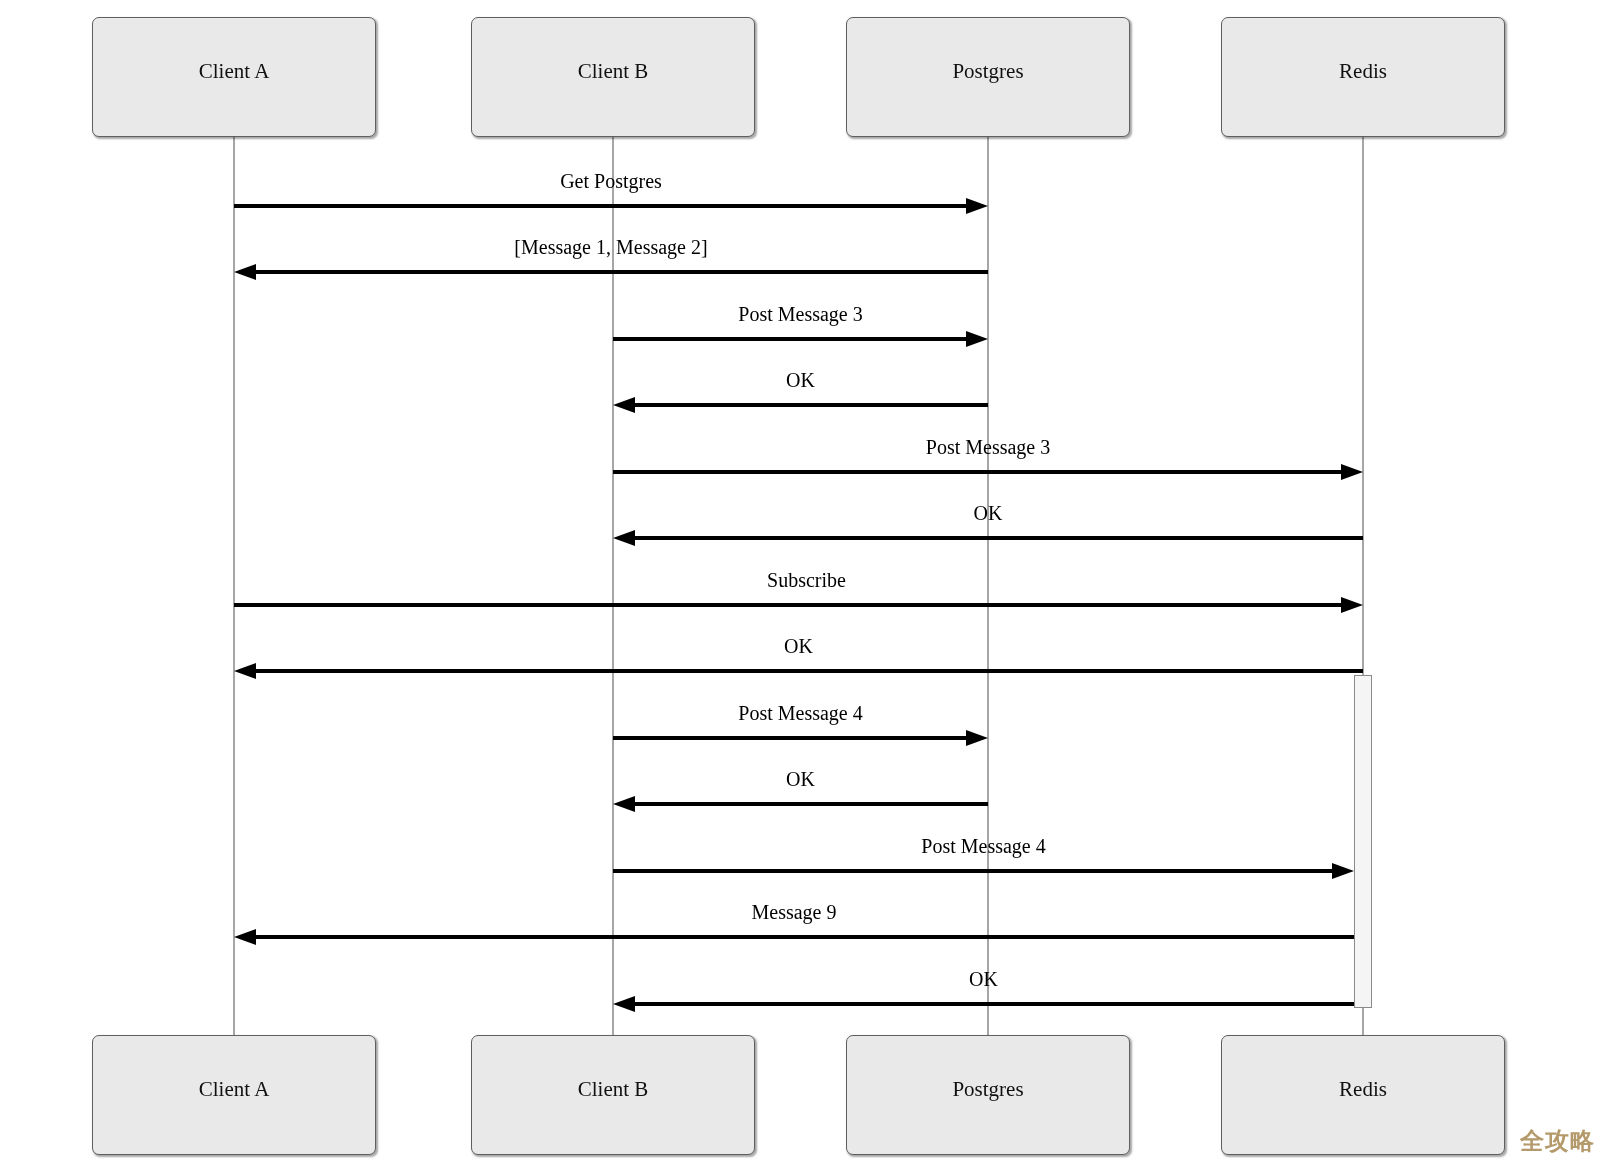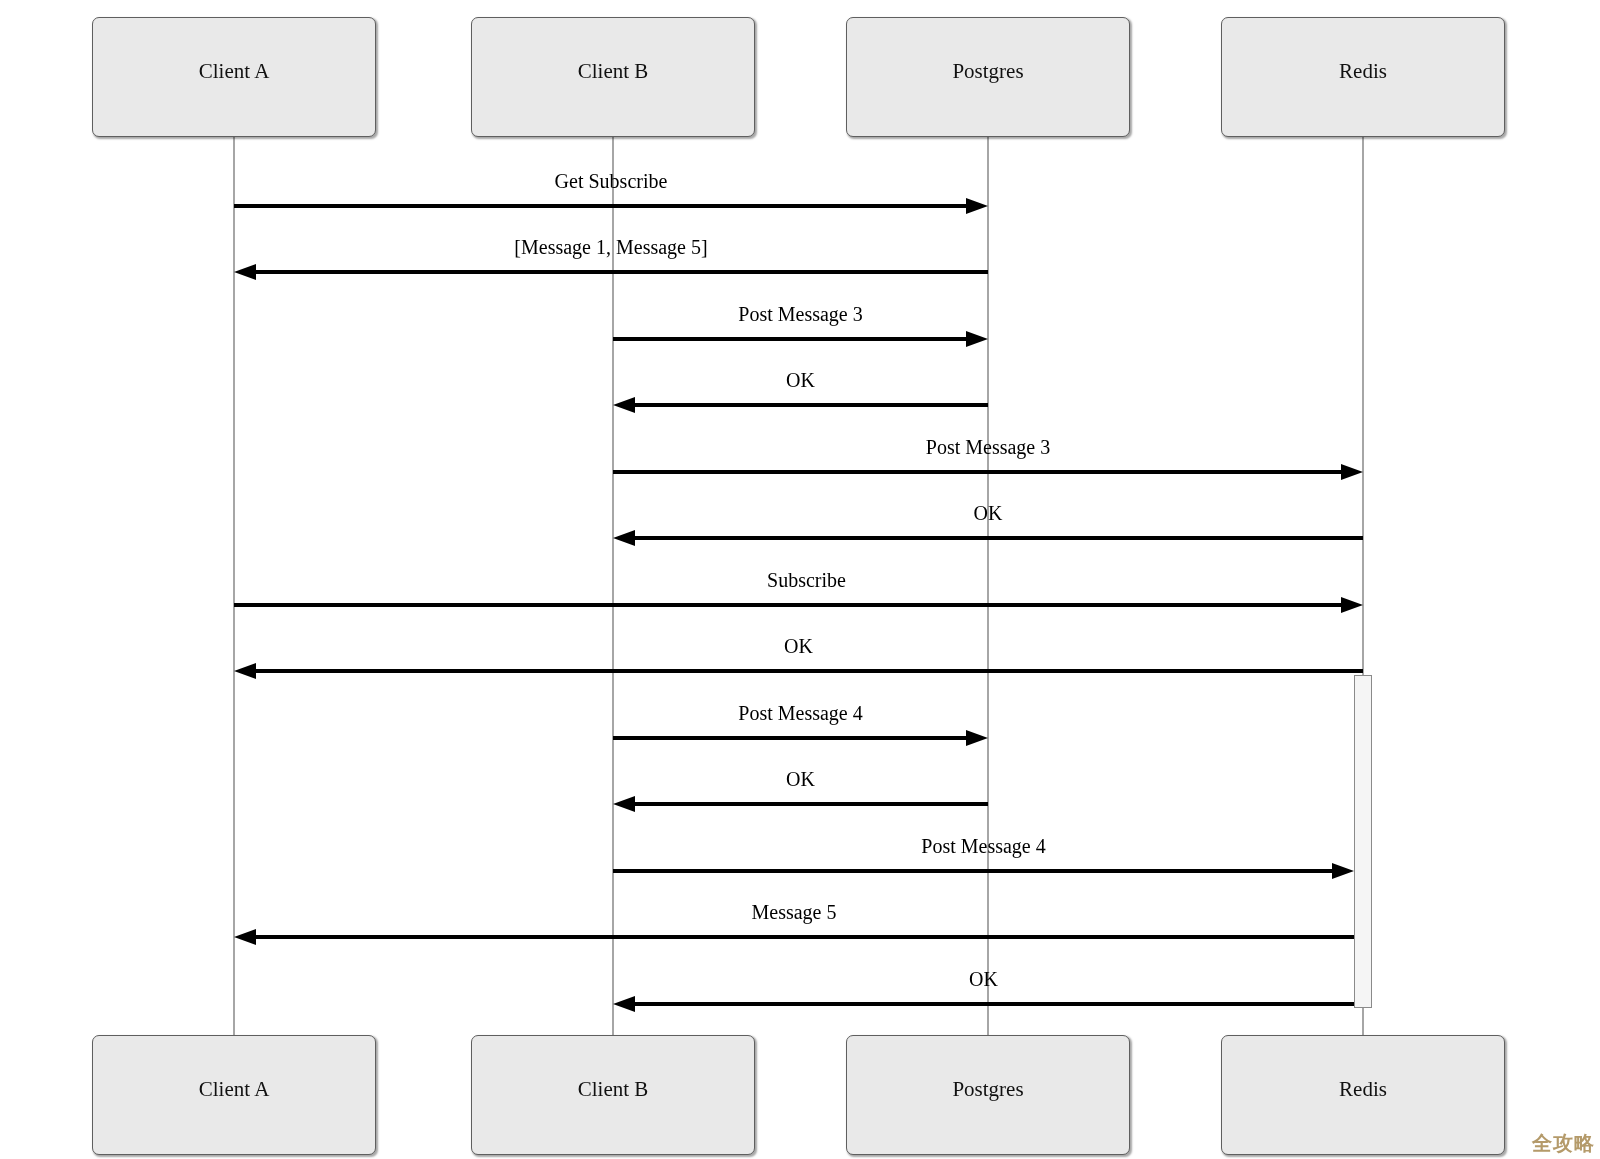--- a/index.html
+++ b/index.html
@@ -19,21 +19,21 @@
   .activation { position:absolute; box-sizing:border-box; border:1.5px solid #8a8a8a; }
   .msg-line { position:absolute; height:4px; background:#000; }
   .msg-head { position:absolute; width:0; height:0; }
   .msg-label {
     position:absolute; transform:translateX(-50%);
     font-size:20px; line-height:26px; white-space:nowrap; color:#000;
   }
   .watermark {
     position:absolute; right:5px; bottom:2px;
     font-family:"DejaVu Sans", sans-serif; font-weight:bold;
-    font-size:20px; letter-spacing:1px;
+    font-size:24px; letter-spacing:1px;
   }
 </style>
 </head>
 <body>
 
 <div class="diagram" id="canvas">
   <div class="watermark" style="color: rgb(180, 154, 106);">全攻略</div>
 <div class="lifeline" style="left: 233px; top: 137px; height: 898px; background: rgb(166, 166, 166);"></div>
     <div class="lifeline" style="left: 612px; top: 137px; height: 898px; background: rgb(166, 166, 166);"></div>
     <div class="lifeline" style="left: 987px; top: 137px; height: 898px; background: rgb(166, 166, 166);"></div>
@@ -58,24 +58,24 @@
       <span>Postgres</span>
     </div>
     <div class="actor-box" style="left: 1221px; top: 17px; background: rgb(233, 233, 233); border-color: rgb(95, 95, 95);">
       <span>Redis</span>
     </div>
     <div class="actor-box" style="left: 1221px; top: 1035px; background: rgb(233, 233, 233); border-color: rgb(95, 95, 95);">
       <span>Redis</span>
     </div>
     <div class="msg-line" style="left: 234px; top: 204px; width: 736px; background: rgb(0, 0, 0);"></div>
     <div class="msg-head" style="left: 966px; top: 198px; border-top: 8px solid transparent; border-bottom: 8px solid transparent; border-left: 22px solid rgb(0, 0, 0);"></div>
-    <div class="msg-label" style="left: 611px; top: 168px; color: rgb(0, 0, 0);">Get Subscribe</div>
+    <div class="msg-label" style="left: 611px; top: 168px; color: rgb(0, 0, 0);">Get Postgres</div>
     <div class="msg-line" style="left: 252px; top: 270px; width: 736px; background: rgb(0, 0, 0);"></div>
     <div class="msg-head" style="left: 234px; top: 264px; border-top: 8px solid transparent; border-bottom: 8px solid transparent; border-right: 22px solid rgb(0, 0, 0);"></div>
-    <div class="msg-label" style="left: 611px; top: 234px; color: rgb(0, 0, 0);">[Message 1, Message 5]</div>
+    <div class="msg-label" style="left: 611px; top: 234px; color: rgb(0, 0, 0);">[Message 1, Message 2]</div>
     <div class="msg-line" style="left: 613px; top: 337px; width: 357px; background: rgb(0, 0, 0);"></div>
     <div class="msg-head" style="left: 966px; top: 331px; border-top: 8px solid transparent; border-bottom: 8px solid transparent; border-left: 22px solid rgb(0, 0, 0);"></div>
     <div class="msg-label" style="left: 800.5px; top: 301px; color: rgb(0, 0, 0);">Post Message 3</div>
     <div class="msg-line" style="left: 631px; top: 403px; width: 357px; background: rgb(0, 0, 0);"></div>
     <div class="msg-head" style="left: 613px; top: 397px; border-top: 8px solid transparent; border-bottom: 8px solid transparent; border-right: 22px solid rgb(0, 0, 0);"></div>
     <div class="msg-label" style="left: 800.5px; top: 367px; color: rgb(0, 0, 0);">OK</div>
     <div class="msg-line" style="left: 613px; top: 470px; width: 732px; background: rgb(0, 0, 0);"></div>
     <div class="msg-head" style="left: 1341px; top: 464px; border-top: 8px solid transparent; border-bottom: 8px solid transparent; border-left: 22px solid rgb(0, 0, 0);"></div>
     <div class="msg-label" style="left: 988px; top: 434px; color: rgb(0, 0, 0);">Post Message 3</div>
     <div class="msg-line" style="left: 631px; top: 536px; width: 732px; background: rgb(0, 0, 0);"></div>
@@ -91,17 +91,17 @@
     <div class="msg-head" style="left: 966px; top: 730px; border-top: 8px solid transparent; border-bottom: 8px solid transparent; border-left: 22px solid rgb(0, 0, 0);"></div>
     <div class="msg-label" style="left: 800.5px; top: 700px; color: rgb(0, 0, 0);">Post Message 4</div>
     <div class="msg-line" style="left: 631px; top: 802px; width: 357px; background: rgb(0, 0, 0);"></div>
     <div class="msg-head" style="left: 613px; top: 796px; border-top: 8px solid transparent; border-bottom: 8px solid transparent; border-right: 22px solid rgb(0, 0, 0);"></div>
     <div class="msg-label" style="left: 800.5px; top: 766px; color: rgb(0, 0, 0);">OK</div>
     <div class="msg-line" style="left: 613px; top: 869px; width: 723px; background: rgb(0, 0, 0);"></div>
     <div class="msg-head" style="left: 1332px; top: 863px; border-top: 8px solid transparent; border-bottom: 8px solid transparent; border-left: 22px solid rgb(0, 0, 0);"></div>
     <div class="msg-label" style="left: 983.5px; top: 833px; color: rgb(0, 0, 0);">Post Message 4</div>
     <div class="msg-line" style="left: 252px; top: 935px; width: 1102px; background: rgb(0, 0, 0);"></div>
     <div class="msg-head" style="left: 234px; top: 929px; border-top: 8px solid transparent; border-bottom: 8px solid transparent; border-right: 22px solid rgb(0, 0, 0);"></div>
-    <div class="msg-label" style="left: 794px; top: 899px; color: rgb(0, 0, 0);">Message 5</div>
+    <div class="msg-label" style="left: 794px; top: 899px; color: rgb(0, 0, 0);">Message 9</div>
     <div class="msg-line" style="left: 631px; top: 1002px; width: 723px; background: rgb(0, 0, 0);"></div>
     <div class="msg-head" style="left: 613px; top: 996px; border-top: 8px solid transparent; border-bottom: 8px solid transparent; border-right: 22px solid rgb(0, 0, 0);"></div>
     <div class="msg-label" style="left: 983.5px; top: 966px; color: rgb(0, 0, 0);">OK</div>
   </div>
 
 </body></html>

